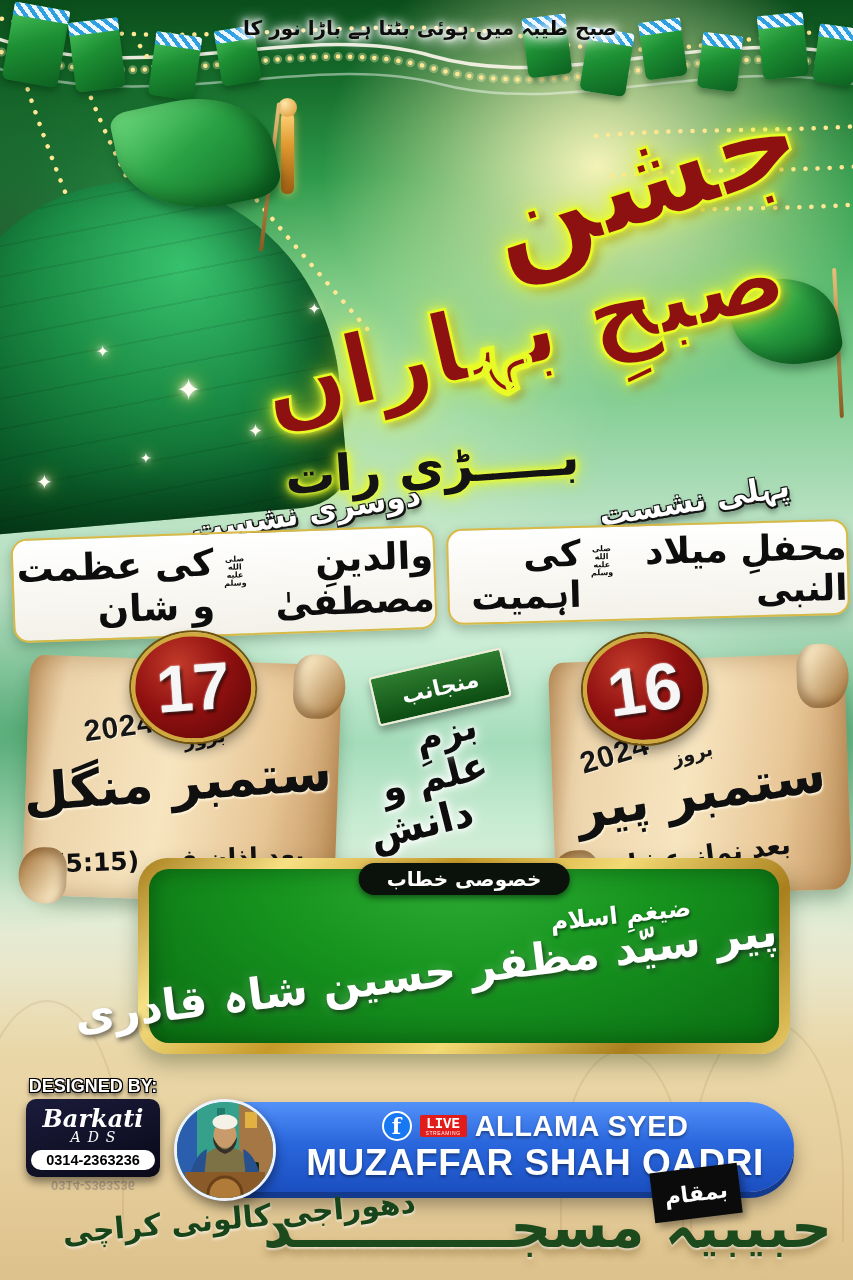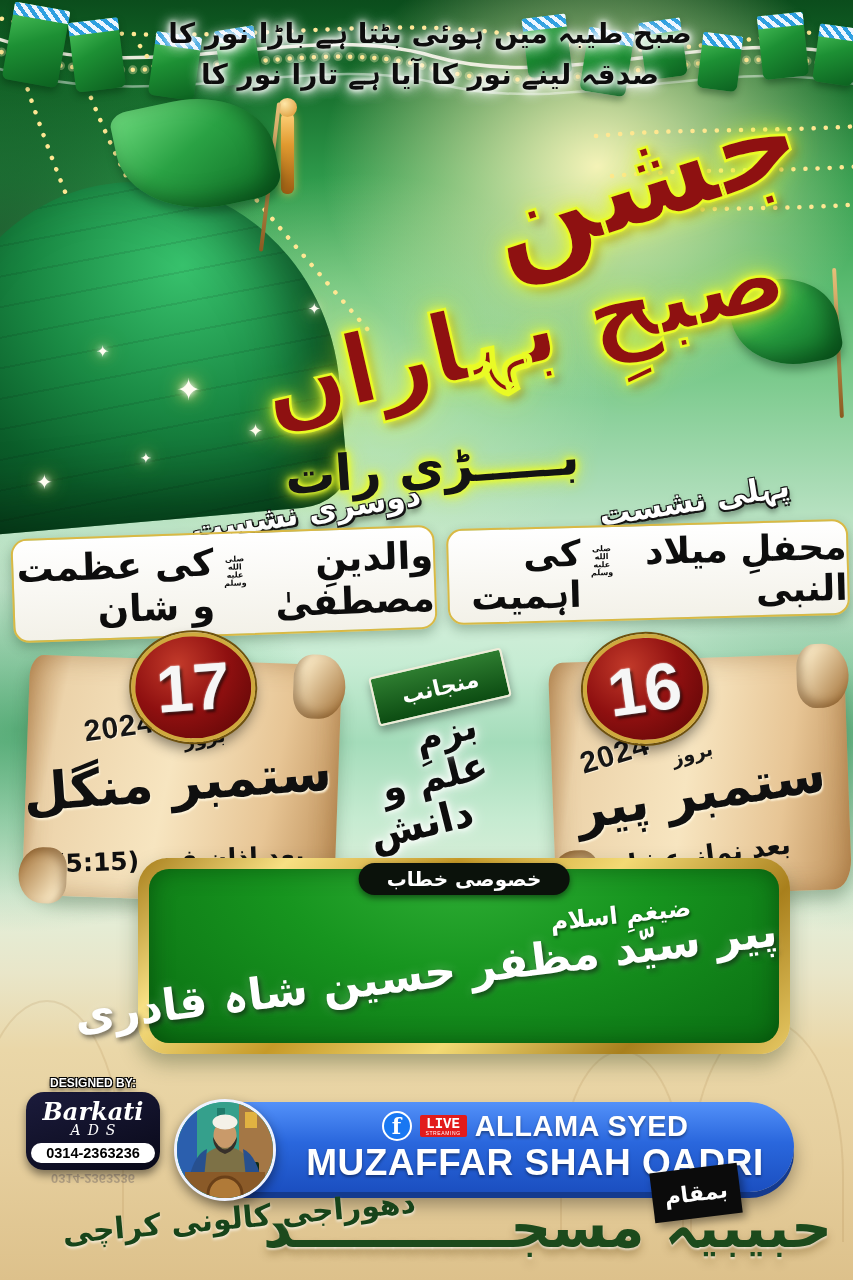--- a/index.html
+++ b/index.html
@@ -38,21 +38,21 @@
     background:radial-gradient(circle at 35% 30%,#ffe7a8,#d8922a);}
   .bigflag{position:absolute;}
   .bigflag .pole{position:absolute;width:4px;background:linear-gradient(#e8c07a,#8a5a20);border-radius:2px;}
   .bigflag .cloth{position:absolute;background:linear-gradient(150deg,#6fdc7f 0%,#2aa244 45%,#0d6b24 100%);
     border-radius:12% 58% 18% 64%;box-shadow:inset -10px -8px 22px rgba(0,40,10,.5),0 6px 10px rgba(0,30,10,.35);}
   .star{position:absolute;color:#fffdf2;text-shadow:0 0 6px #fff,0 0 14px #ffe98a,0 0 22px #ffd34d;}
   
   .rtl{direction:rtl;}
   .couplet{position:absolute;left:130px;width:600px;top:14px;text-align:center;
     color:#0e0e0e;font-weight:bold;}
-  .couplet .l{font-size:28px;line-height:1.45;white-space:nowrap;
+  .couplet .l{font-size:20px;line-height:1.45;white-space:nowrap;
     text-shadow:0 0 5px #fff,0 0 9px #fff,0 0 16px rgba(255,255,255,.95),0 2px 14px rgba(255,255,255,.85);}
   .title{position:absolute;left:230px;top:118px;width:610px;height:350px;}
   .title .t1,.title .t2{position:absolute;font-weight:bold;color:#8e1111;white-space:nowrap;
     -webkit-text-stroke:2.5px #e9fb25;
     text-shadow:0 0 6px #eaff50,0 0 14px #e9fb25,0 0 30px rgba(233,251,37,.85),4px 6px 8px rgba(70,15,0,.45);}
   .title .t1{right:36px;top:-10px;font-size:122px;transform:rotate(-18deg);}
   .title .t2{right:50px;top:158px;font-size:96px;transform:rotate(-13deg);}
   .subtitle{position:absolute;left:232px;top:438px;width:400px;text-align:center;
     font-size:50px;font-weight:bold;color:#141414;transform:rotate(-4deg);white-space:nowrap;
     text-shadow:0 0 4px #ecff3a,0 0 7px #e9fb25,0 0 12px #e9fb25,0 0 20px rgba(233,251,37,.9);}
@@ -102,23 +102,23 @@
   .gban-pill{position:absolute;top:-6px;left:50%;transform:translateX(-50%);background:#0b120b;color:#fff;
     font-size:20px;font-weight:bold;padding:4px 28px;border-radius:17px;white-space:nowrap;
     box-shadow:0 3px 6px rgba(0,0,0,.5);}
   .gban-hon{position:absolute;top:32px;right:88px;color:#fff;font-size:24px;font-weight:bold;
     transform:rotate(-6deg);text-shadow:1px 2px 3px rgba(0,0,0,.5);}
   .gban-name{position:absolute;top:74px;left:0;right:0;text-align:center;color:#fff;font-size:44px;
     font-weight:bold;transform:rotate(-7deg);white-space:nowrap;
     text-shadow:2px 3px 5px rgba(0,0,0,.55),0 0 12px rgba(255,255,255,.25);}
   
   .dby{position:absolute;left:26px;top:1076px;width:134px;text-align:center;}
-  .dby-h{font-family:"Liberation Sans",sans-serif;font-weight:bold;font-size:12px;color:#fff;
+  .dby-h{font-family:"Liberation Sans",sans-serif;font-weight:bold;font-size:18px;color:#fff;
     text-shadow:-1px -1px 0 #000,1px -1px 0 #000,-1px 1px 0 #000,1px 1px 0 #000,0 3px 4px rgba(0,0,0,.8);text-align:center;}
-  .dby-box{margin-top:2px;background:linear-gradient(160deg,#1b1b3c,#090918);border-radius:18px;
+  .dby-box{margin-top:2px;background:linear-gradient(160deg,#1b1b3c,#090918);border-radius:10px;
     padding:5px 5px 7px;box-shadow:0 5px 9px rgba(0,0,0,.45);}
   .dby-brand{font-family:"DejaVu Serif",serif;font-style:italic;font-weight:bold;font-size:24px;color:#fff;}
   .dby-sub{font-family:"DejaVu Serif",serif;font-style:italic;font-size:14px;color:#fff;
     letter-spacing:7px;margin-top:-4px;padding-left:7px;}
   .dby-phone{margin-top:5px;background:#fff;border-radius:10px;font-family:"Liberation Sans",sans-serif;
     font-weight:bold;font-size:14.5px;color:#000;padding:2px 0;}
   .dby-refl{margin-top:1px;transform:scaleY(-1);opacity:.25;font-family:"Liberation Sans",sans-serif;
     font-weight:bold;font-size:13px;color:#1b1b3c;}
   
   .lbar{position:absolute;left:212px;top:1102px;width:582px;height:90px;border-radius:30px 46px 46px 30px;
@@ -204,21 +204,20 @@
 
   <span class="star" style="left:176px;top:372px;font-size:30px;">✦</span>
   <span class="star" style="left:96px;top:342px;font-size:16px;">✦</span>
   <span class="star" style="left:248px;top:420px;font-size:18px;">✦</span>
   <span class="star" style="left:140px;top:450px;font-size:14px;">✦</span>
   <span class="star" style="left:308px;top:300px;font-size:15px;">✦</span>
   <span class="star" style="left:36px;top:470px;font-size:20px;">✦</span>
 
   <div class="couplet rtl">
     <div class="l">صبح طیبہ میں ہوئی بٹتا ہے باڑا نور کا</div>
-    <div class="l">صدقہ لینے نور کا آیا ہے تارا نور کا</div>
   </div>
 
   <div class="title rtl">
     <div class="t1">جشن</div>
     <div class="t2">صبحِ بہاراں</div>
   </div>
   <div class="subtitle rtl">بـــــڑی رات</div>
 
   <div class="sess-label rtl" style="left:598px;top:482px;">پہلی نشست</div>
   <div class="sess-box rtl" style="left:447px;top:524px;width:398px;height:92px;font-size:36px;transform:rotate(-1.5deg);">

